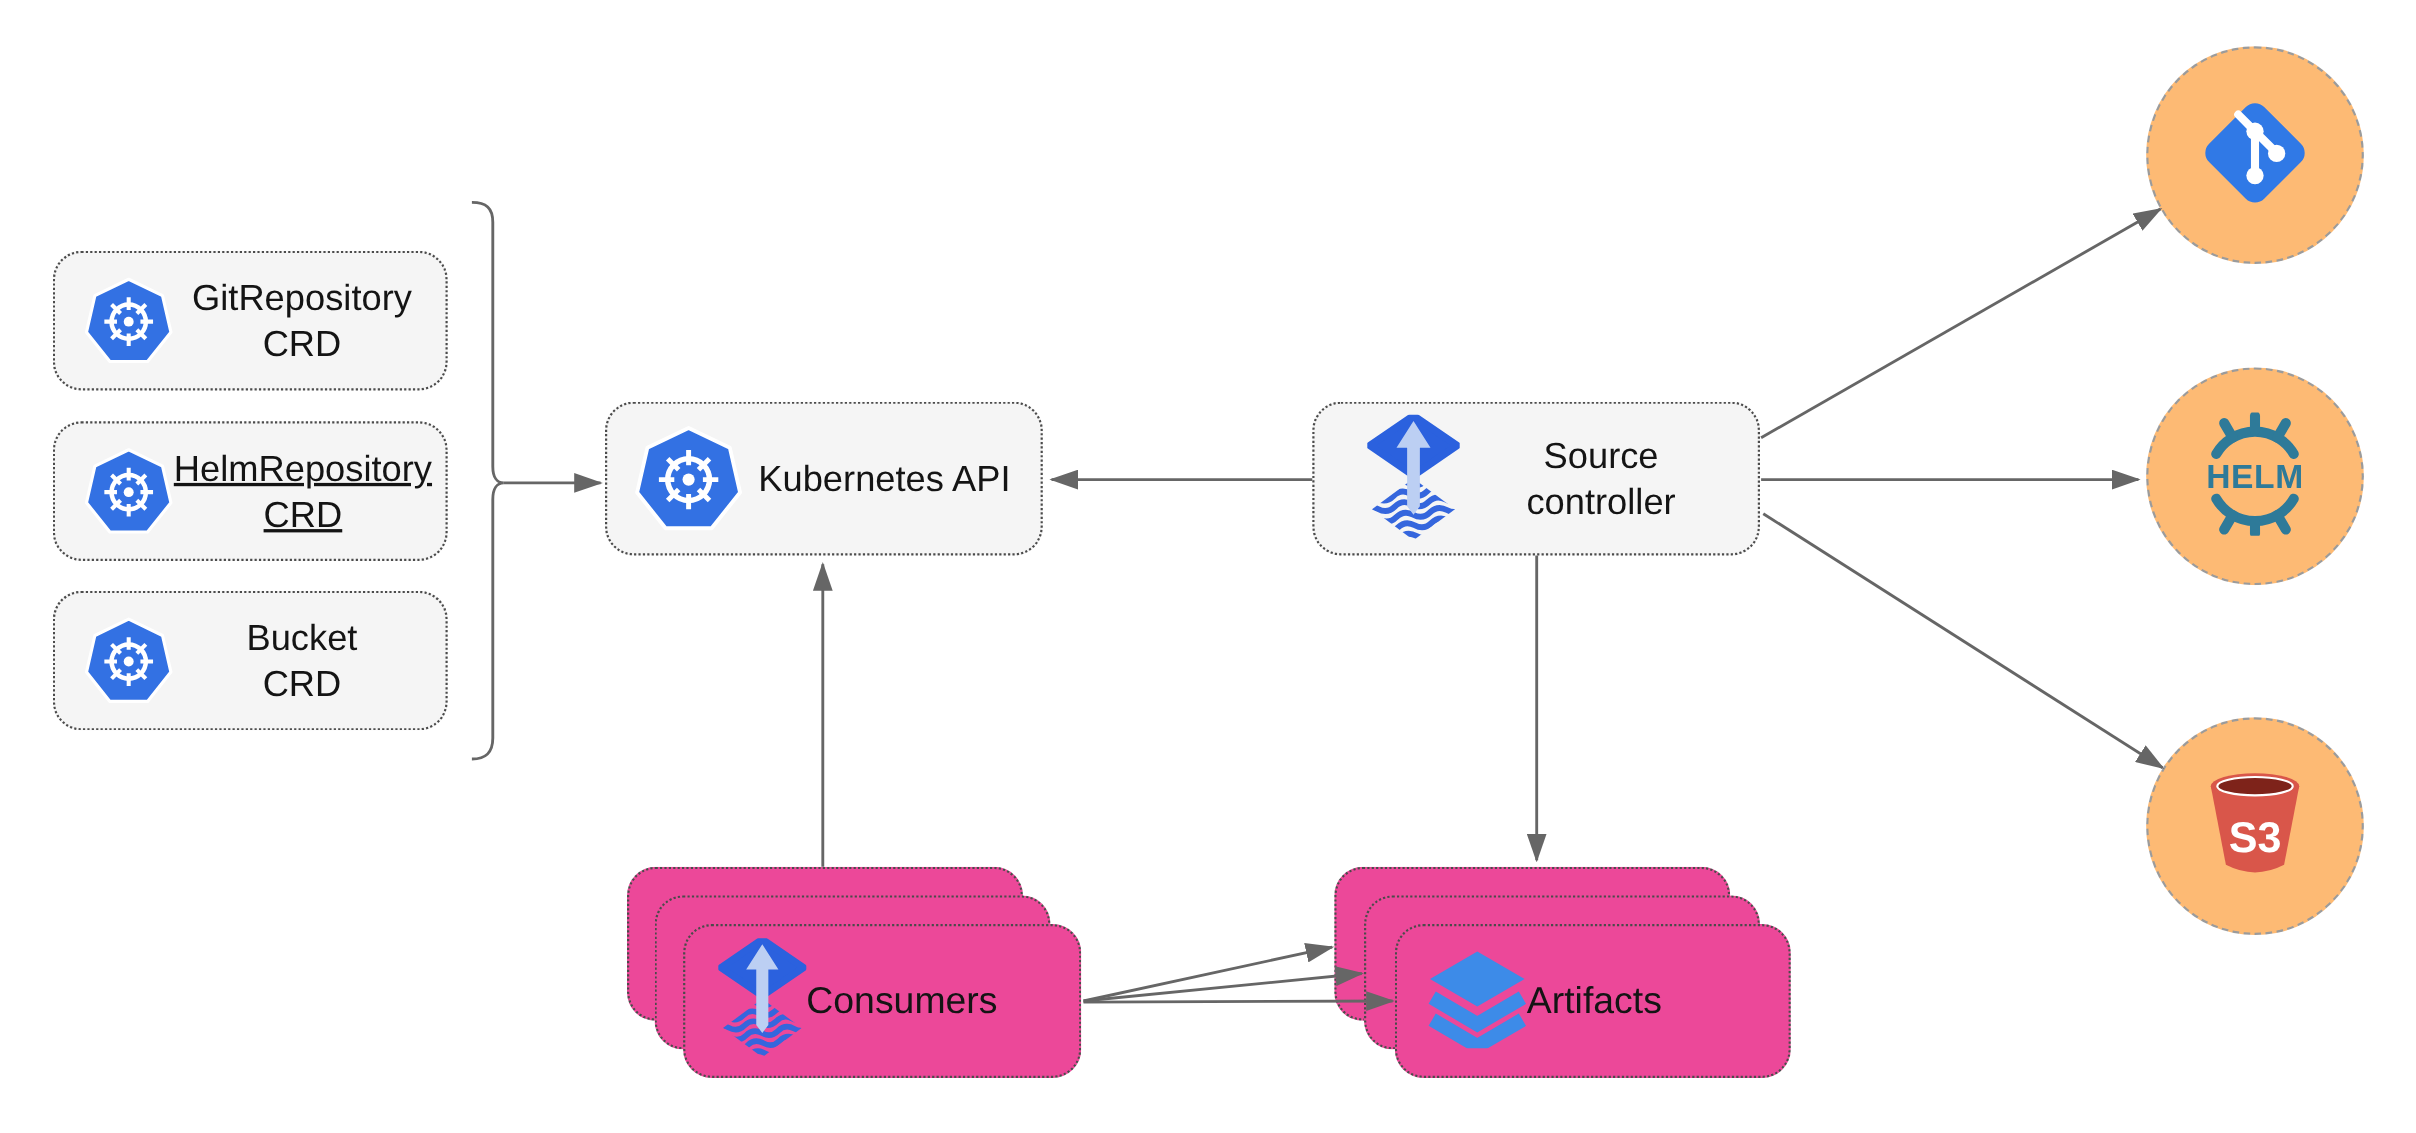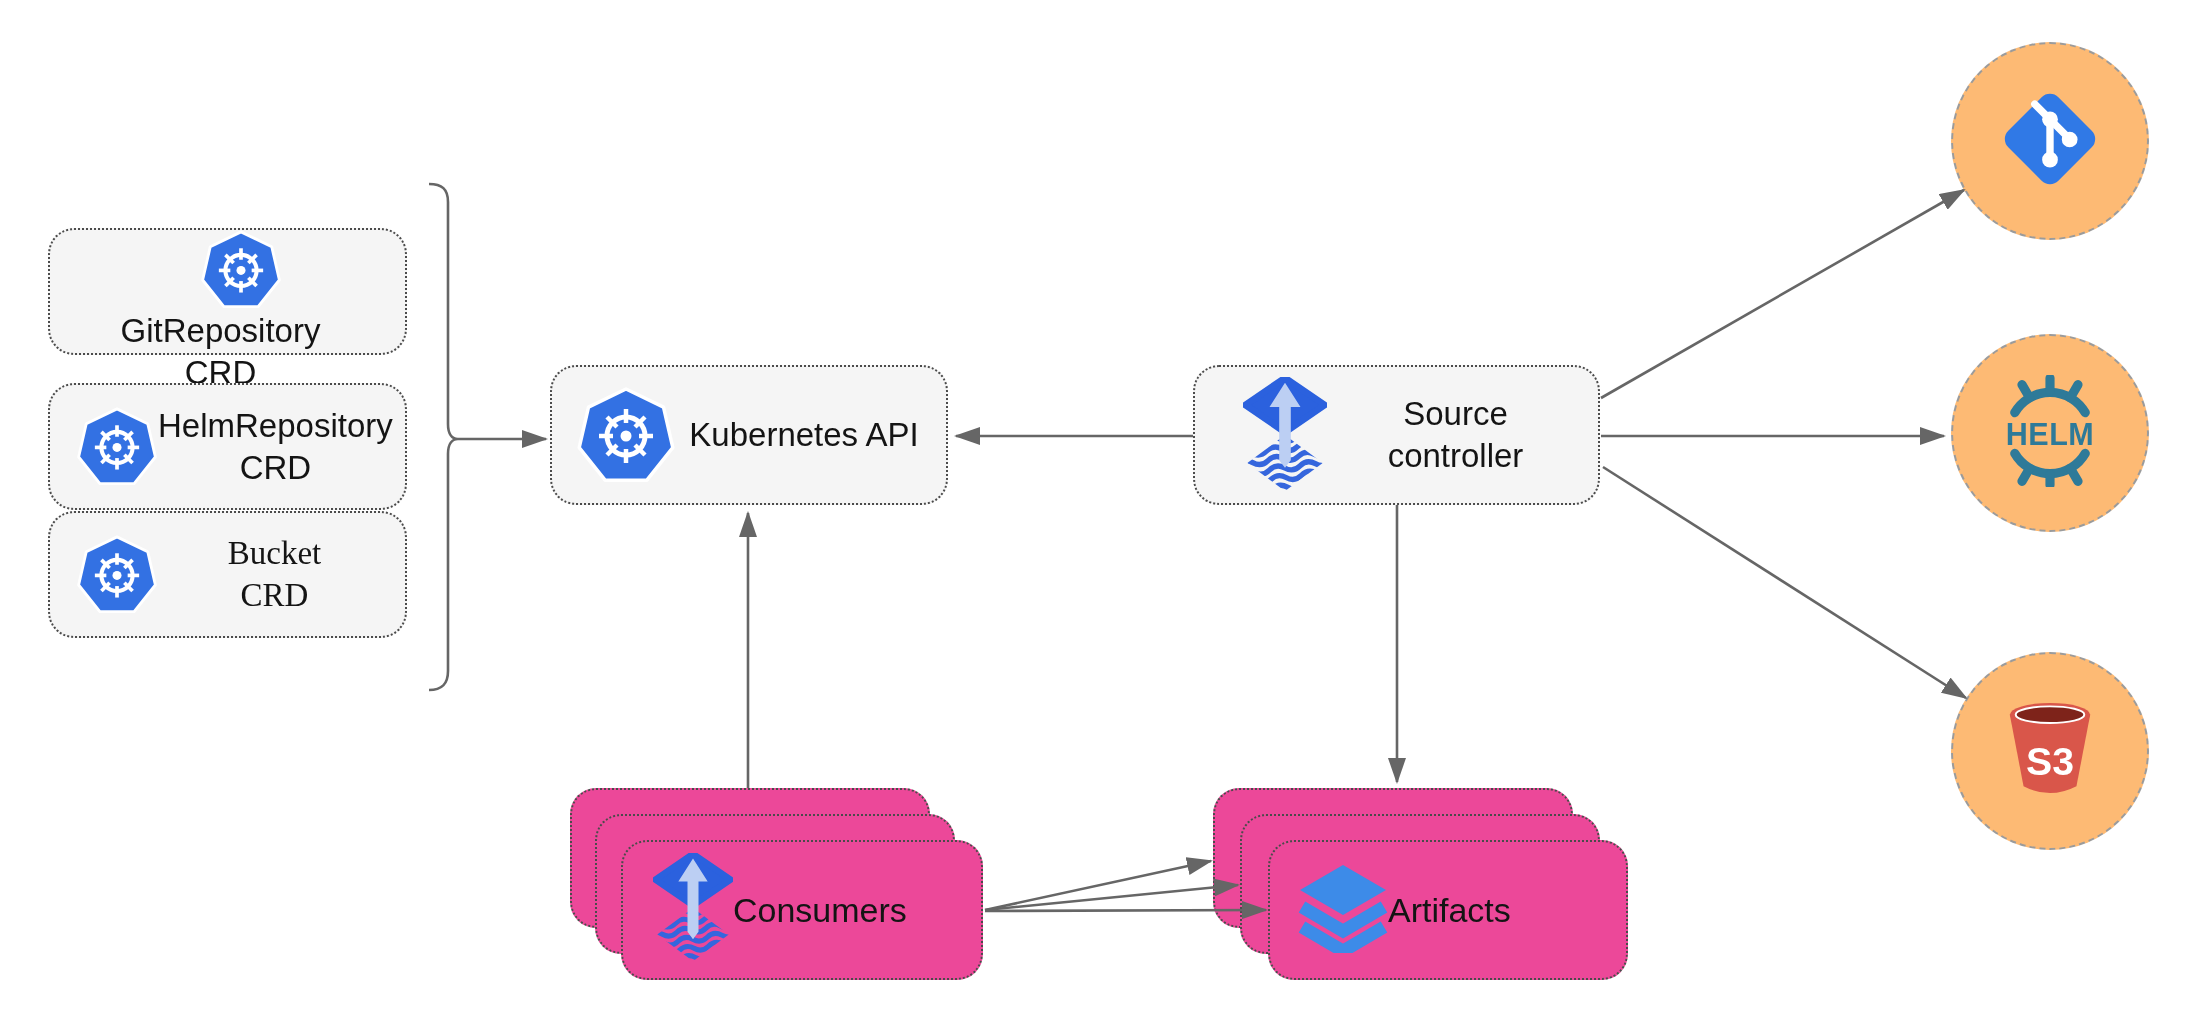--- a/index.html
+++ b/index.html
@@ -54,21 +54,21 @@
     pointer-events:none;
     z-index:50;
   }
   .two-line span{display:block;}
 </style>
 </head>
 <body>
 
 <div class="canvas">
 
-  <div class="node" style="left:48px;top:228px;width:359px;height:127px;flex-direction:column;">
+  <div class="node" style="left:48px;top:228px;width:359px;height:127px;">
     <span class="icon" style="margin-left:26px;">
       <svg width="82" height="80" viewBox="0 0 100 97">
         <polygon points="50,2 87.5,20.1 96.8,60.7 70.9,93.2 29.1,93.2 3.2,60.7 12.5,20.1" fill="#3371E3" stroke="#ffffff" stroke-width="3.5" stroke-linejoin="round"></polygon>
         <g stroke="#ffffff" stroke-width="5">
           <circle cx="50" cy="49" r="19" fill="none"></circle>
           <g stroke-width="4.5">
             <line x1="50" y1="22" x2="50" y2="36"></line>
               <line x1="50" y1="62" x2="50" y2="76"></line>
             <line x1="23" y1="49" x2="37" y2="49"></line>
               <line x1="63" y1="49" x2="77" y2="49"></line>
@@ -80,21 +80,21 @@
         </g>
         <circle cx="50" cy="49" r="5.5" fill="#ffffff"></circle>
       </svg>
     </span>
     <div class="lbl two-line">
       <span>GitRepository</span>
       <span>CRD</span>
     </div>
   </div>
 
-  <div class="node" style="left:48px;top:383px;width:359px;height:127px;">
+  <div class="node" style="left:48px;top:383px;width:359px;height:127px;text-decoration:underline;">
     <span class="icon" style="margin-left:26px;">
       <svg width="82" height="80" viewBox="0 0 100 97">
         <polygon points="50,2 87.5,20.1 96.8,60.7 70.9,93.2 29.1,93.2 3.2,60.7 12.5,20.1" fill="#3371E3" stroke="#ffffff" stroke-width="3.5" stroke-linejoin="round"></polygon>
         <g stroke="#ffffff" stroke-width="5">
           <circle cx="50" cy="49" r="19" fill="none"></circle>
           <g stroke-width="4.5">
             <line x1="50" y1="22" x2="50" y2="36"></line>
               <line x1="50" y1="62" x2="50" y2="76"></line>
             <line x1="23" y1="49" x2="37" y2="49"></line>
               <line x1="63" y1="49" x2="77" y2="49"></line>
@@ -106,21 +106,21 @@
         </g>
         <circle cx="50" cy="49" r="5.5" fill="#ffffff"></circle>
       </svg>
     </span>
     <div class="lbl two-line">
       <span>HelmRepository</span>
       <span>CRD</span>
     </div>
   </div>
 
-  <div class="node" style="left:48px;top:511px;width:359px;height:127px;font-family:Liberation Serif, serif;">
+  <div class="node" style="left:48px;top:537px;width:359px;height:127px;">
     <span class="icon" style="margin-left:26px;">
       <svg width="82" height="80" viewBox="0 0 100 97">
         <polygon points="50,2 87.5,20.1 96.8,60.7 70.9,93.2 29.1,93.2 3.2,60.7 12.5,20.1" fill="#3371E3" stroke="#ffffff" stroke-width="3.5" stroke-linejoin="round"></polygon>
         <g stroke="#ffffff" stroke-width="5">
           <circle cx="50" cy="49" r="19" fill="none"></circle>
           <g stroke-width="4.5">
             <line x1="50" y1="22" x2="50" y2="36"></line>
               <line x1="50" y1="62" x2="50" y2="76"></line>
             <line x1="23" y1="49" x2="37" y2="49"></line>
               <line x1="63" y1="49" x2="77" y2="49"></line>

